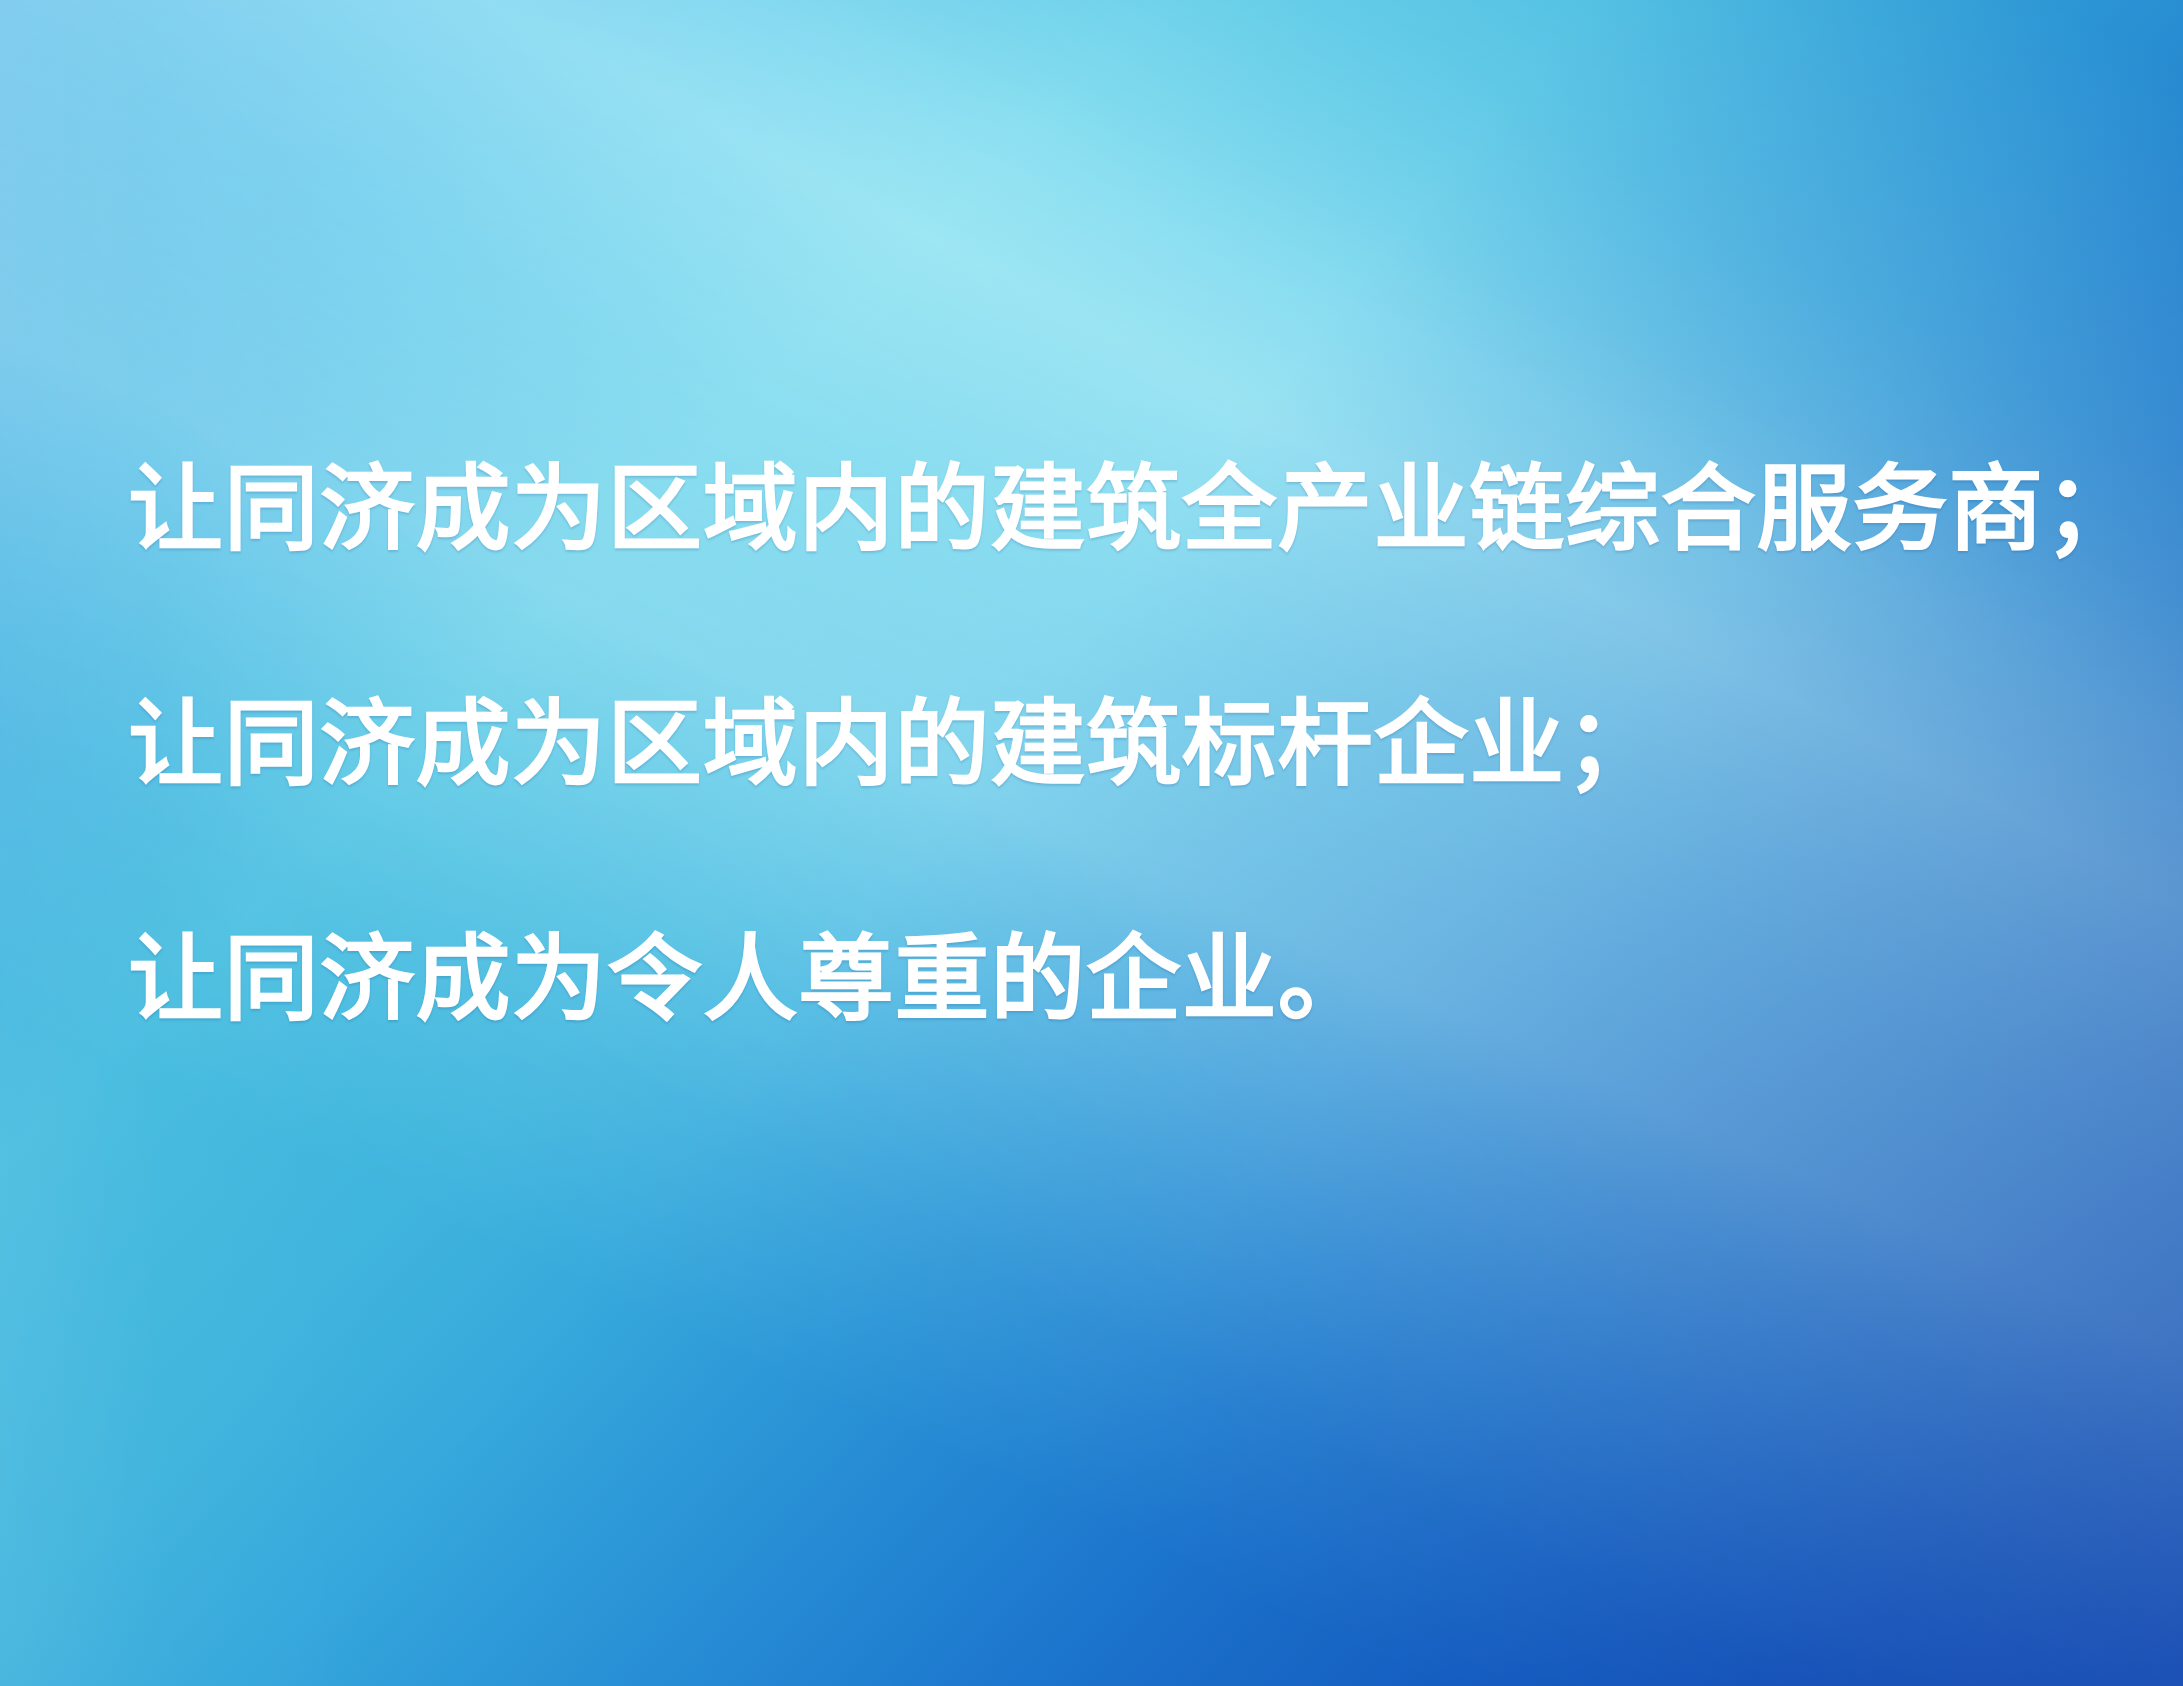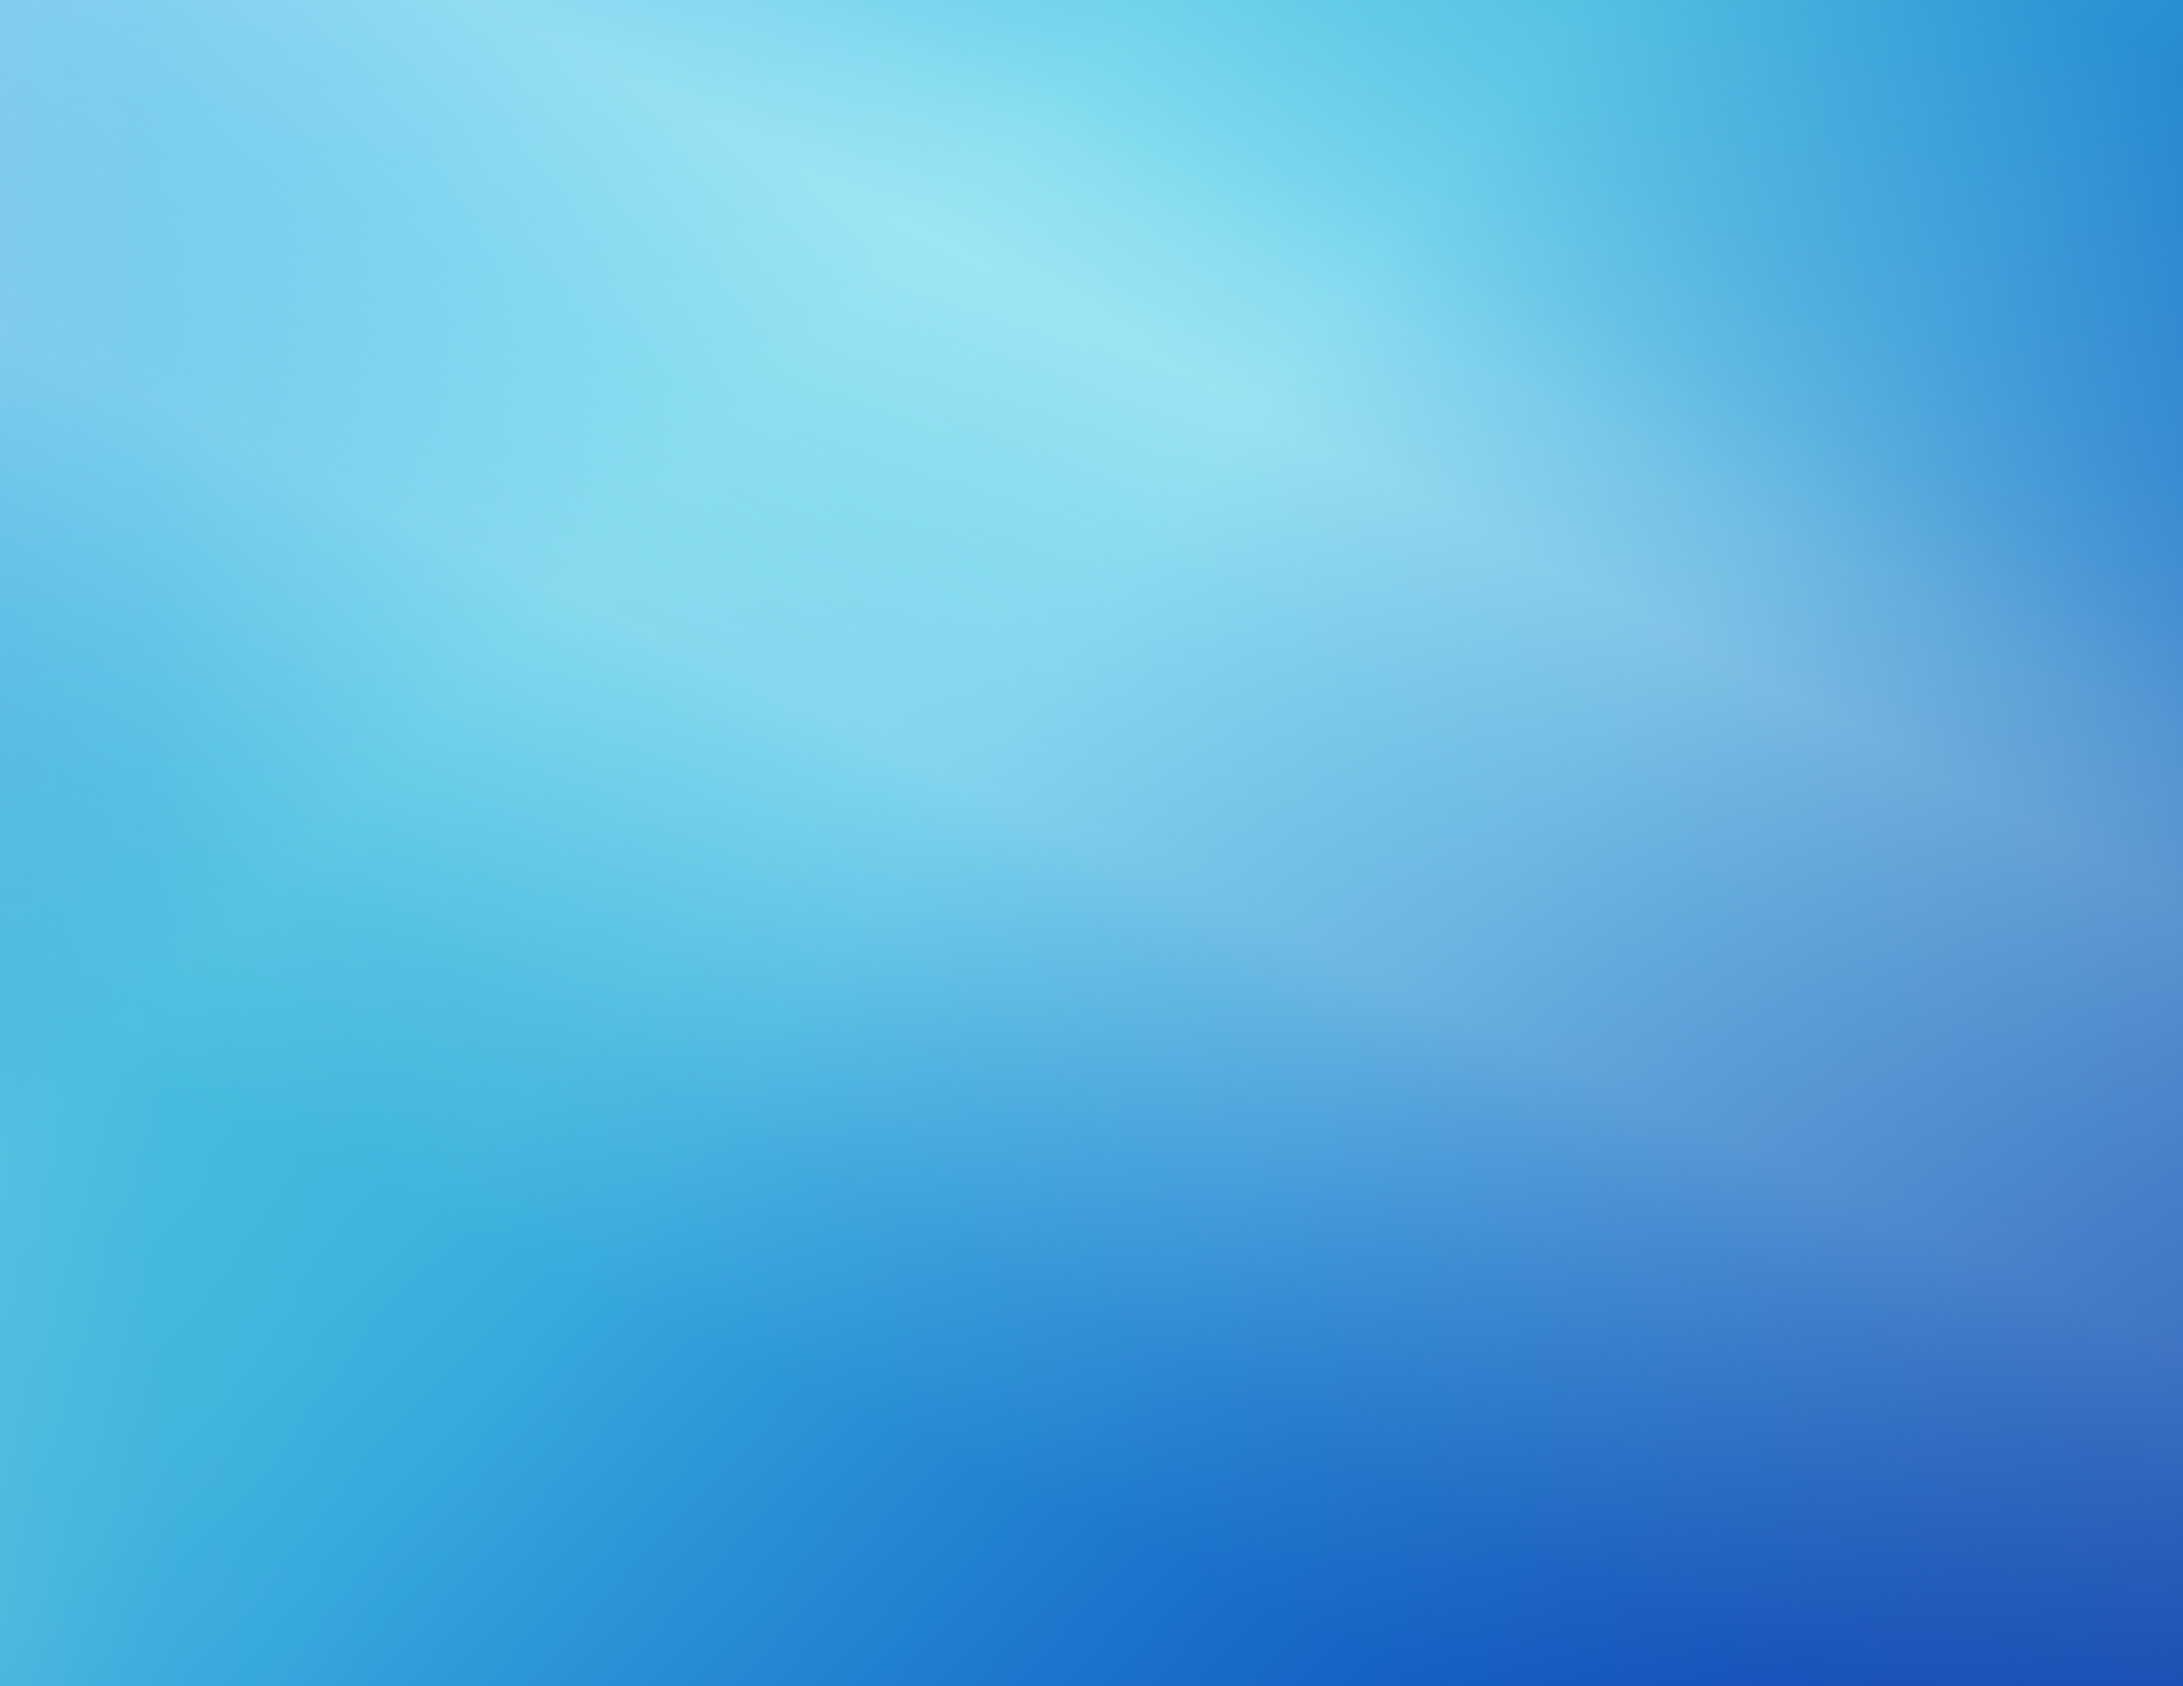--- a/index.html
+++ b/index.html
@@ -120,15 +120,20 @@
 <body>
 
 <div id="slide">
 
   <div class="bg-base"></div>
   <div class="bg-band"></div>
   <div class="bg-band2"></div>
   <div class="bg-shade"></div>
   <div class="bg-left-tint"></div>
 
+  <div class="vision-block">
+    <p class="vision-line">让同济成为区域内的建筑全产业链综合服务商；</p>
+    <p class="vision-line">让同济成为区域内的建筑标杆企业；</p>
+    <p class="vision-line">让同济成为令人尊重的企业。</p>
+  </div>
 
 </div>
 
 
 </body></html>

